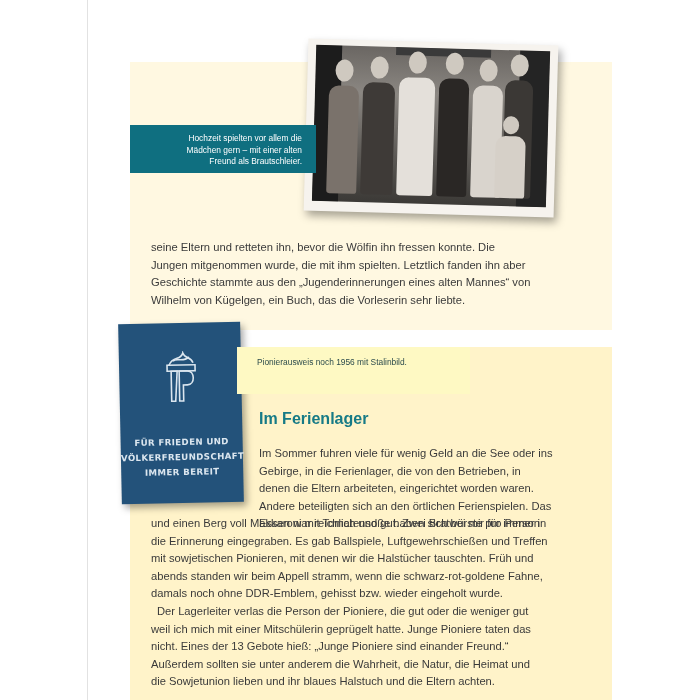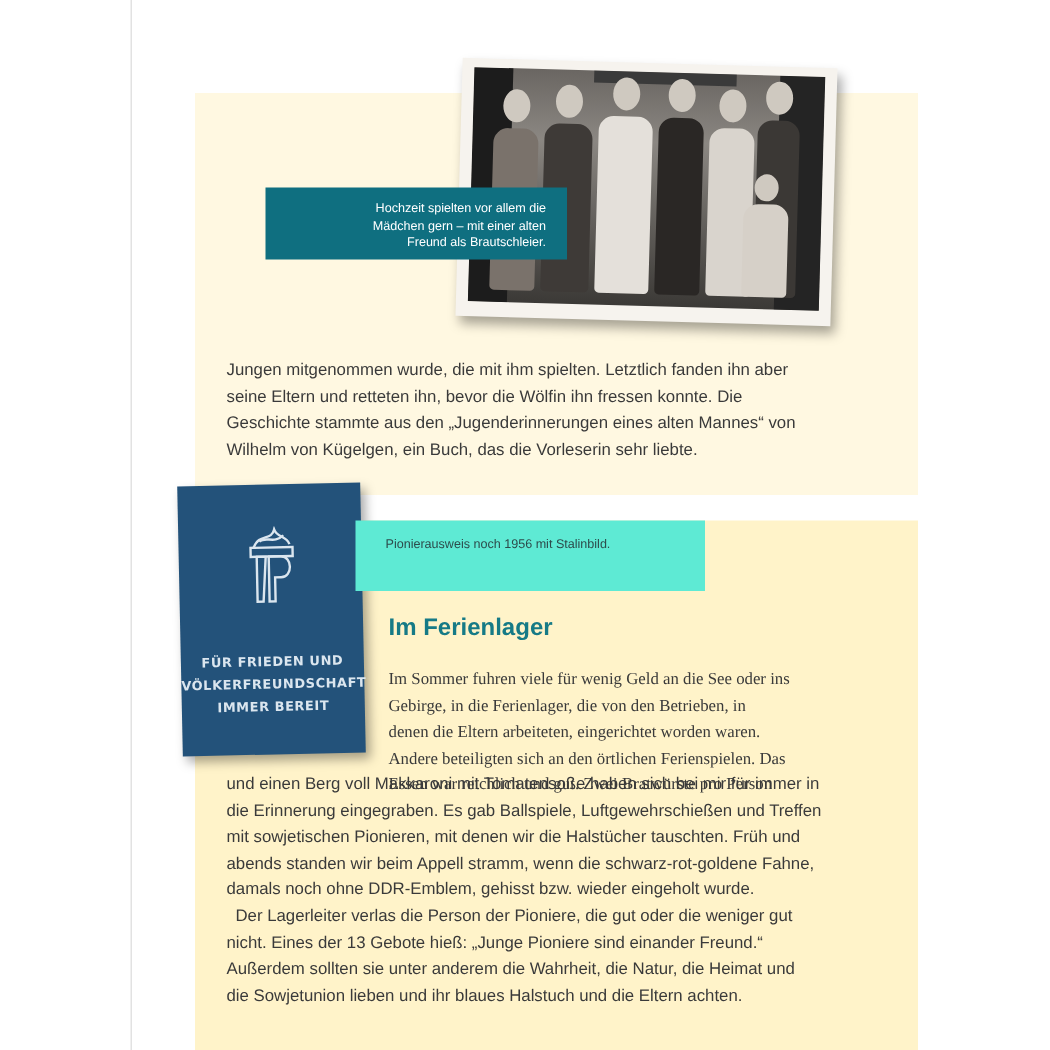--- a/index.html
+++ b/index.html
@@ -11,26 +11,26 @@
       position:absolute; left:87px; top:0; width:525px; height:700px;
       background:#ffffff; border-left:1px solid #e2e2e2;
     }
     .box-top {
       position:absolute; left:130px; top:62px; width:482px; height:268px; background:#fff8e1;
     }
     .box-bottom {
       position:absolute; left:130px; top:347px; width:482px; height:353px; background:#fff3c9;
     }
     .caption1 {
-      position:absolute; left:130px; top:125px; width:201px; height:48px; background:#0f6f80;
+      position:absolute; left:130px; top:125px; width:186px; height:48px; background:#0f6f80;
       color:#ffffff; font-size:8.4px; line-height:11.5px; text-align:right;
-      box-sizing:border-box; padding:8px 14px 0 6px;margin-left:47px;
+      box-sizing:border-box; padding:8px 14px 0 6px;
     }
     .caption2 {
-      position:absolute; left:237px; top:347px; width:233px; height:47px; background:#5eead4;
+      position:absolute; left:237px; top:347px; width:233px; height:47px; background:#fef9c3;
       color:#2d4c4c; font-size:8.4px; line-height:11.5px; text-align:left;
       box-sizing:border-box; padding:10px 0 0 20px;
     }
     .photo {
       position:absolute; left:306px; top:42px; width:250px; height:172px; background:#f6f3ee;
       transform:rotate(1.6deg); box-shadow:3px 5px 8px rgba(0,0,0,0.35);
     }
     .photo-inner {
       position:absolute; left:8px; top:6px; right:8px; bottom:10px;
       background:linear-gradient(180deg,#6a6662 0%, #8b8782 30%, #5c5955 70%, #3b3936 100%);
@@ -54,21 +54,21 @@
     }
     .text-top {
       position:absolute; left:151px; top:239px; width:460px;
       font-size:11.2px; line-height:17.6px; color:#3a3a3a;
     }
     .heading {
       position:absolute; left:259px; top:410px; font-size:16px; color:#167a86;
     }
     .text-a {
       position:absolute; left:259px; top:445px; width:345px;
-      font-size:11.2px; line-height:17.6px; color:#3a3a3a;font-family:Liberation Serif, serif;
+      font-size:11.2px; line-height:17.6px; color:#3a3a3a;
     }
     .text-b {
       position:absolute; left:151px; top:515px; width:460px;
       font-size:11.2px; line-height:17.6px; color:#3a3a3a;
     }
     .line { display:block; white-space:nowrap; }
     .indent { padding-left:6px; }
   </style>
 </head>
 <body>
@@ -106,22 +106,22 @@
   </div>
 </div>
 
 <div class="caption1">
   <span class="line">Hochzeit spielten vor allem die</span>
   <span class="line">Mädchen gern – mit einer alten</span>
   <span class="line">Freund als Brautschleier.</span>
 </div>
 
 <div class="text-top">
+  <span class="line">seine Eltern und retteten ihn, bevor die Wölfin ihn fressen konnte. Die</span>
   <span class="line">Jungen mitgenommen wurde, die mit ihm spielten. Letztlich fanden ihn aber</span>
-  <span class="line">seine Eltern und retteten ihn, bevor die Wölfin ihn fressen konnte. Die</span>
   <span class="line">Geschichte stammte aus den „Jugenderinnerungen eines alten Mannes“ von</span>
   <span class="line">Wilhelm von Kügelgen, ein Buch, das die Vorleserin sehr liebte.</span>
 </div>
 
 <div class="card">
   <svg class="emblem" viewBox="0 0 40 56">
     <g fill="none" stroke="#dbe6ef" stroke-width="1.6">
       <path d="M8 14 C12 4, 20 10, 22 2 C24 8, 30 6, 32 12"></path>
       <path d="M12 10 C16 6, 22 12, 28 6"></path>
       <rect x="6" y="14" width="28" height="6"></rect>
@@ -150,16 +150,17 @@
   <span class="line">Essen war reichlich und gut. Zwei Bratwürste pro Person</span>
 </div>
 
 <div class="text-b">
   <span class="line">und einen Berg voll Makkaroni mit Tomatensoße haben sich bei mir für immer in</span>
   <span class="line">die Erinnerung eingegraben. Es gab Ballspiele, Luftgewehrschießen und Treffen</span>
   <span class="line">mit sowjetischen Pionieren, mit denen wir die Halstücher tauschten. Früh und</span>
   <span class="line">abends standen wir beim Appell stramm, wenn die schwarz-rot-goldene Fahne,</span>
   <span class="line">damals noch ohne DDR-Emblem, gehisst bzw. wieder eingeholt wurde.</span>
   <span class="line indent">Der Lagerleiter verlas die Person der Pioniere, die gut oder die weniger gut</span>
+  <span class="line">weil ich mich mit einer Mitschülerin geprügelt hatte. Junge Pioniere taten das</span>
   <span class="line">nicht. Eines der 13 Gebote hieß: „Junge Pioniere sind einander Freund.“</span>
   <span class="line">Außerdem sollten sie unter anderem die Wahrheit, die Natur, die Heimat und</span>
   <span class="line">die Sowjetunion lieben und ihr blaues Halstuch und die Eltern achten.</span>
 </div>
 
 </body></html>

